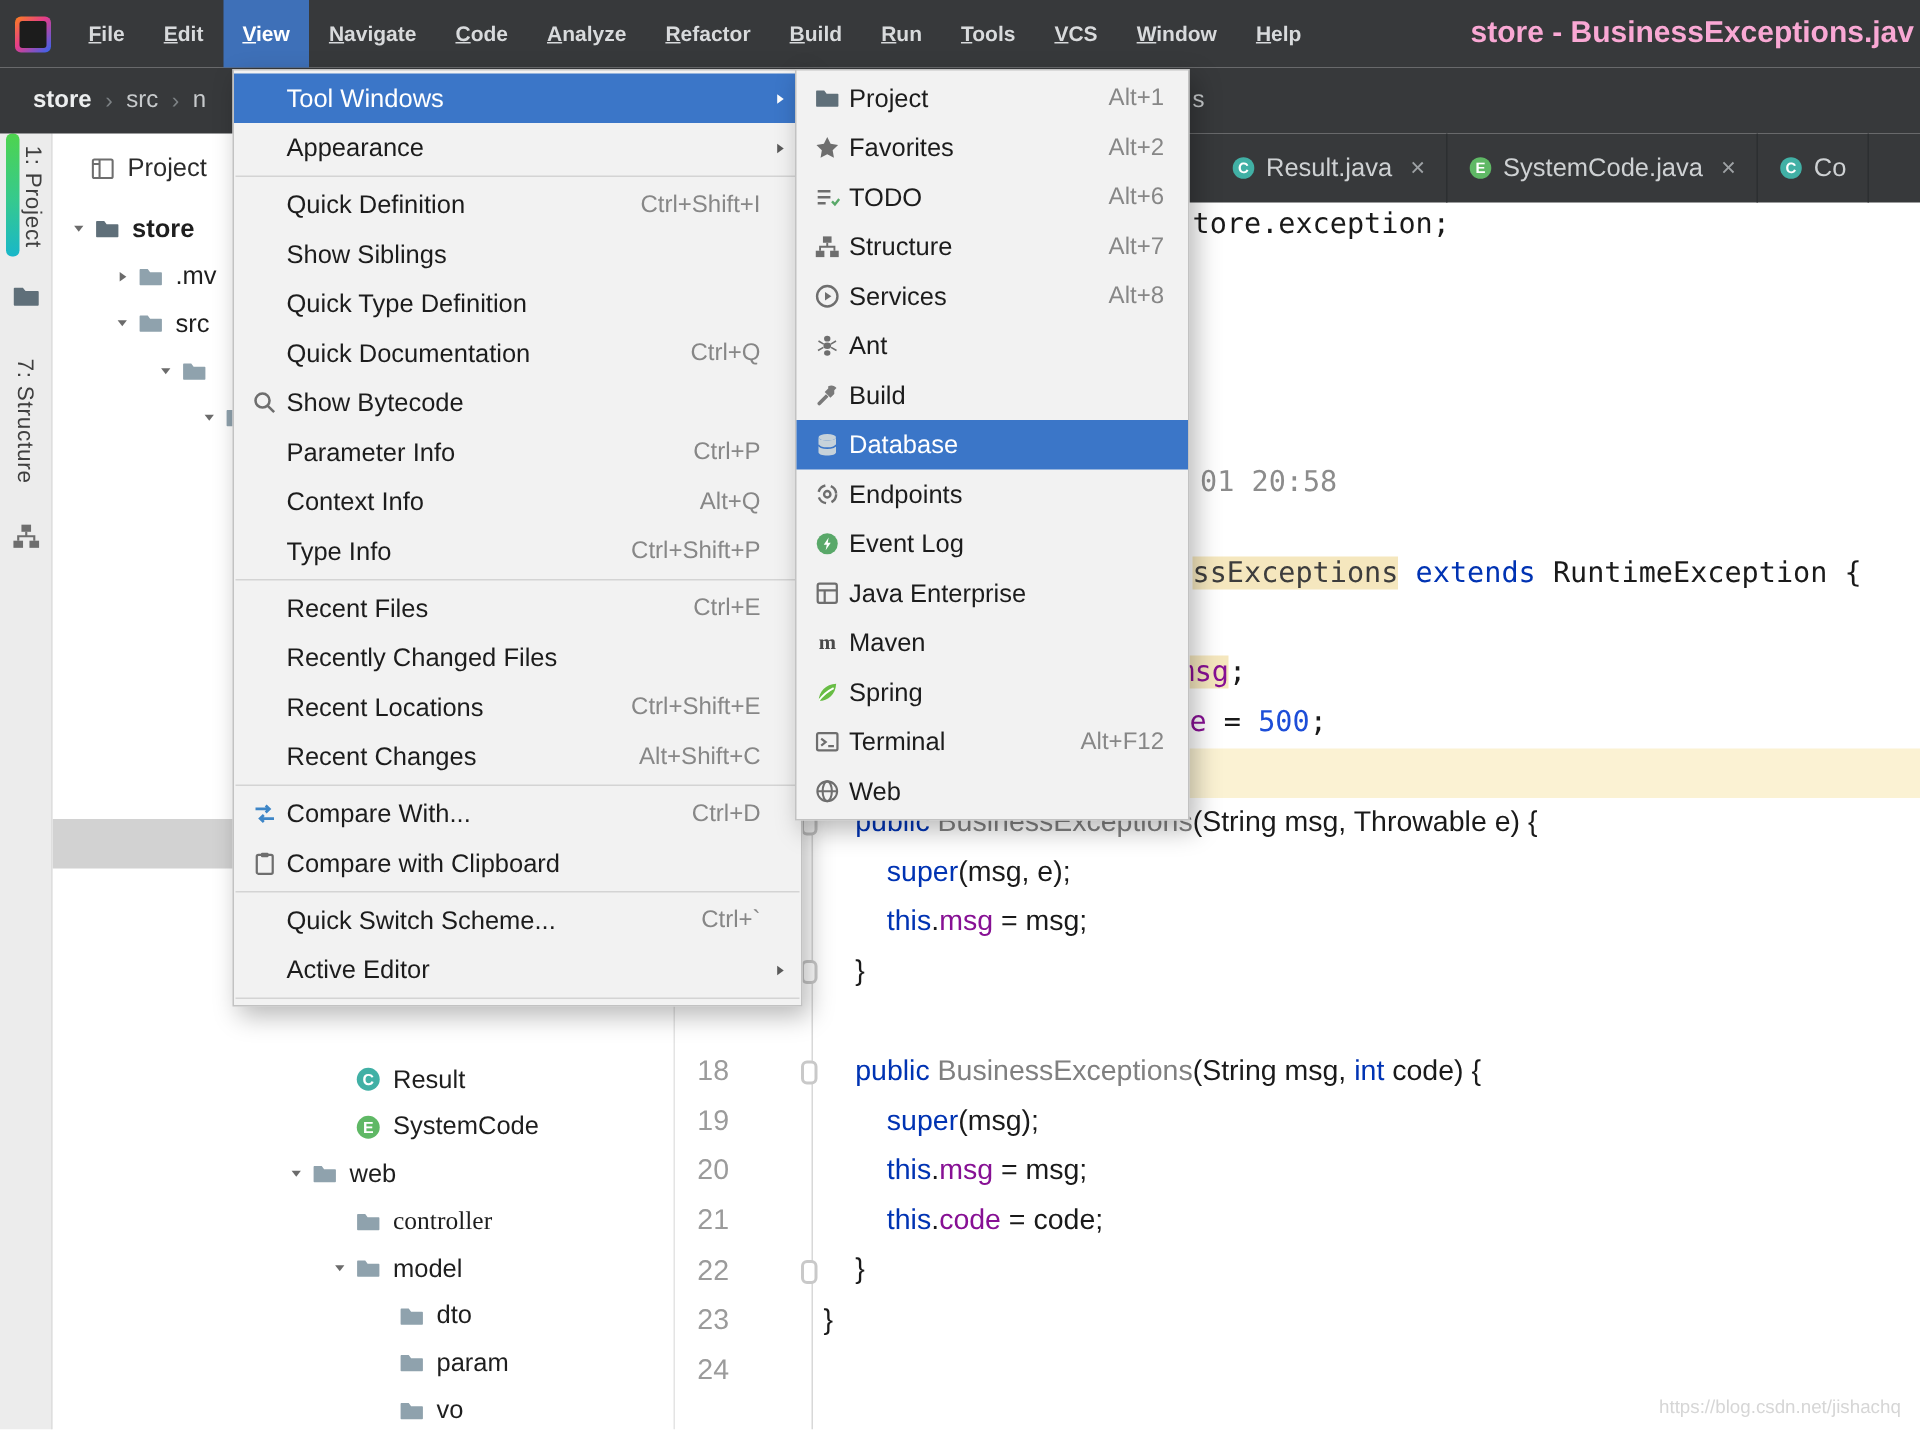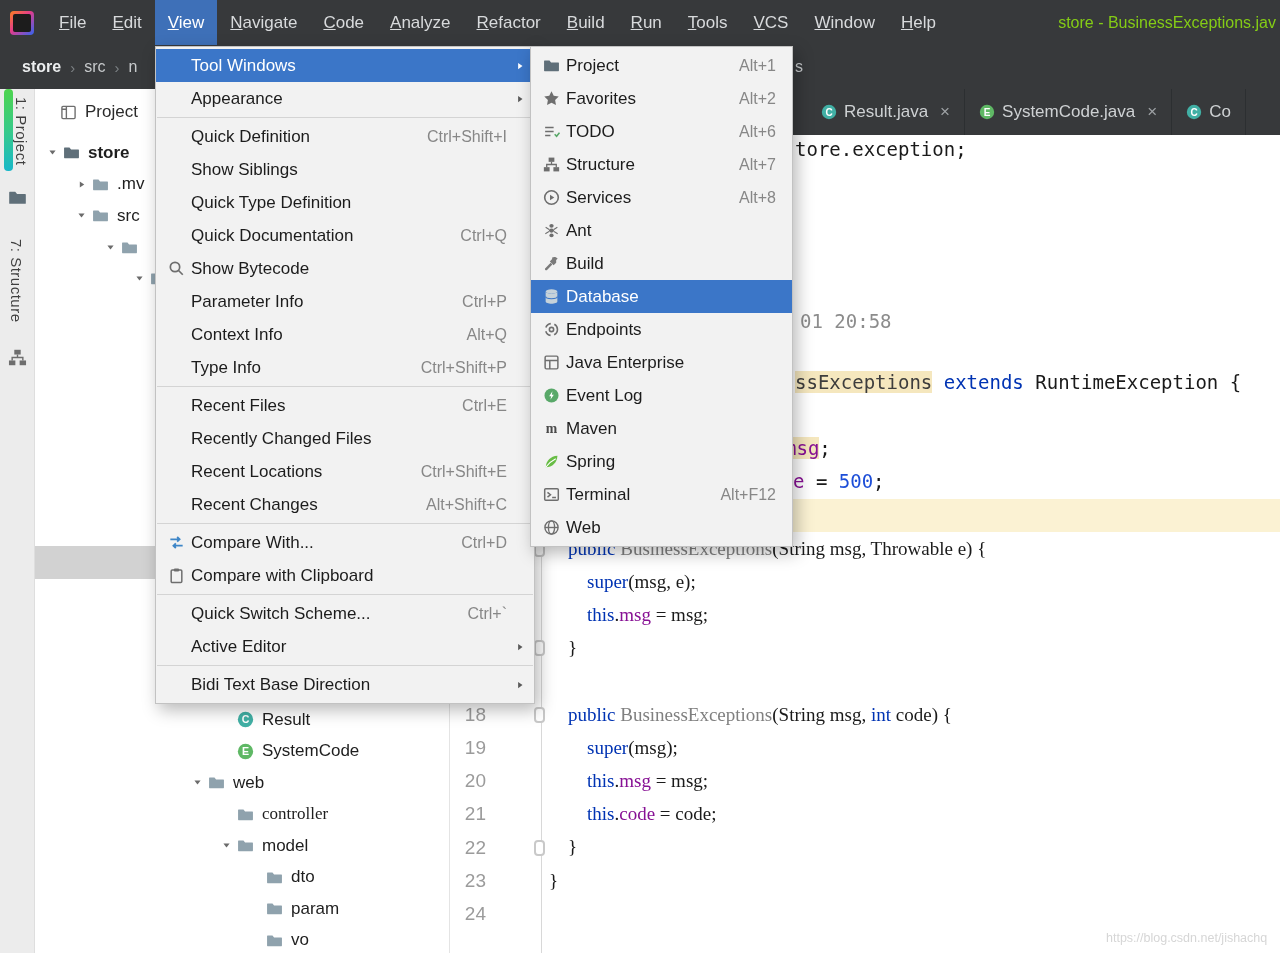--- a/index.html
+++ b/index.html
@@ -5,24 +5,24 @@
   html,body{margin:0;padding:0;}
   body{width:1280px;height:953px;overflow:hidden;position:relative;background:#fff;
        font-family:"Liberation Sans","DejaVu Sans",sans-serif;-webkit-font-smoothing:antialiased;}
 
   
   .menubar{position:absolute;left:0;top:0;width:1280px;height:45px;background:#37393b;
            display:flex;align-items:center;z-index:10;}
   .logo{width:24px;height:24px;margin:0 12px 0 10px;border-radius:4px;position:relative;
         background:linear-gradient(135deg,#fc801d,#e33c8c 45%,#2f65f2);}
   .logo::after{content:"";position:absolute;inset:3px;background:#1c1c1c;border-radius:2px;}
-  .mb-item{padding:0 13px;height:45px;line-height:45px;color:#d8dadc;font-size:17px;cursor:default;white-space:nowrap;}
+  .mb-item{padding:0 13px;height:45px;line-height:45px;color:#d8dadc;font-size:14px;cursor:default;white-space:nowrap;font-weight:bold;}
   .mb-item::first-letter{text-decoration:underline;}
   .mb-item.active{background:#3e70b8;color:#fff;}
-  .win-title{position:absolute;right:4px;top:0;height:45px;line-height:45px;color:#84cc16;font-size:16px;white-space:nowrap;}
+  .win-title{position:absolute;right:4px;top:0;height:45px;line-height:45px;color:#f9a8d4;font-size:20px;white-space:nowrap;font-weight:bold;}
 
   .navbar{position:absolute;left:0;top:45px;width:1280px;height:44px;background:#37393b;
           display:flex;align-items:center;padding-left:22px;box-sizing:border-box;z-index:5;}
   .crumb{color:#c7cacc;font-size:16px;white-space:nowrap;}
   .crumb.first{font-weight:bold;color:#eceeef;}
   .crumb-sep{color:#7d8285;margin:0 9px;font-size:15px;}
   .crumb-frag{position:absolute;left:795px;top:0;height:44px;line-height:44px;color:#c7cacc;font-size:16px;}
 
   
   .stripe{position:absolute;left:0;top:89px;width:35px;height:864px;background:#ececec;
@@ -64,21 +64,21 @@
   .tab .close{color:#9ea2a5;font-size:17px;margin-left:5px;}
 
   
   .editor-bg{position:absolute;left:450px;top:135px;width:830px;height:818px;background:#fff;z-index:1;}
   .gutter-line{position:absolute;left:541px;top:135px;width:1px;height:818px;background:#d8d8d8;z-index:2;}
   .cur-line{position:absolute;left:542px;top:498.6px;width:738px;height:33px;background:#fbf2d3;z-index:1;}
   .gutter-nums{position:absolute;left:450px;top:697.8px;width:91px;z-index:2;}
   .gnum{height:33.2px;line-height:33.2px;text-align:right;padding-right:55px;color:#9b9b9b;
         font-family:Liberation Sans, sans-serif;font-size:19px;}
   .code{position:absolute;left:541px;top:531.8px;width:739px;z-index:2;white-space:pre;
-        font-family:Liberation Serif, serif;font-size:19px;line-height:33.2px;color:#1a1a1a;}
+        font-family:Liberation Sans, sans-serif;font-size:19px;line-height:33.2px;color:#1a1a1a;}
   .cline{height:33.2px;padding-left:8px;}
   .frag{position:absolute;z-index:2;white-space:pre;font-family:"DejaVu Sans Mono",monospace;
         font-size:19px;line-height:33.2px;color:#1a1a1a;}
   .fold{position:absolute;left:534px;width:11px;height:16px;border:2px solid #c9c9c9;border-radius:4px;
         box-sizing:border-box;background:#fff;z-index:3;}
   .k{color:#0033b3;} .n{color:#1d4ed8;} .f{color:#871094;} .cls{color:#808080;}
   .clsd{color:#3d3d3d;} .cm{color:#8c8c8c;} .d{color:#1a1a1a;}
   .hl{background:#f5e7be;}
 
   
@@ -509,30 +509,20 @@
       <span class="micon"></span>
       <span class="mlabel">Active Editor</span>
       <span class="msc"></span>
       <span class="marr">
         <svg viewBox="0 0 16 16">
           <path d="M5 3l7 5-7 5z" fill="currentColor"></path>
         </svg>
       </span>
     </div>
     <div class="menu-sep"></div>
-    <div class="menu-row">
-      <span class="micon"></span>
-      <span class="mlabel">Bidi Text Base Direction</span>
-      <span class="msc"></span>
-      <span class="marr">
-        <svg viewBox="0 0 16 16">
-          <path d="M5 3l7 5-7 5z" fill="currentColor"></path>
-        </svg>
-      </span>
-    </div>
   </div>
 
 <div class="popup" id="tw-menu">
     <div class="menu-row">
       <span class="micon">
         <svg viewBox="0 0 16 16">
           <path d="M1.5 3.2h4.6l1.5 1.9h6.9c.3 0 .5.2.5.5v7.2c0 .3-.2.5-.5.5H1.5c-.3 0-.5-.2-.5-.5V3.7c0-.3.2-.5.5-.5z" fill="#5F6F79"></path>
         </svg>
       </span>
       <span class="mlabel">Project</span>
@@ -621,36 +611,36 @@
         <svg viewBox="0 0 16 16" fill="none" stroke="#6e6e6e" stroke-width="1.5">
           <circle cx="8" cy="8" r="2"></circle>
           <circle cx="8" cy="8" r="5.6" stroke-dasharray="6 3.5"></circle>
         </svg>
       </span>
       <span class="mlabel">Endpoints</span>
       <span class="msc"></span>
     </div>
     <div class="menu-row">
       <span class="micon">
+        <svg viewBox="0 0 16 16">
+          <circle cx="8" cy="8" r="6.6" fill="#59A869"></circle>
+          <path d="M8.9 4L5.8 8.6h1.9L7 12l3.2-4.6H8.3z" fill="#fff"></path>
+        </svg>
+      </span>
+      <span class="mlabel">Event Log</span>
+      <span class="msc"></span>
+    </div>
+    <div class="menu-row">
+      <span class="micon">
         <svg viewBox="0 0 16 16" fill="none" stroke="#6e6e6e" stroke-width="1.4">
           <rect x="2" y="2" width="12" height="12" rx="1.2"></rect>
           <path d="M2 6.2h12M6.4 6.2V14"></path>
         </svg>
       </span>
       <span class="mlabel">Java Enterprise</span>
-      <span class="msc"></span>
-    </div>
-    <div class="menu-row">
-      <span class="micon">
-        <svg viewBox="0 0 16 16">
-          <circle cx="8" cy="8" r="6.6" fill="#59A869"></circle>
-          <path d="M8.9 4L5.8 8.6h1.9L7 12l3.2-4.6H8.3z" fill="#fff"></path>
-        </svg>
-      </span>
-      <span class="mlabel">Event Log</span>
       <span class="msc"></span>
     </div>
     <div class="menu-row">
       <span class="micon">
         <svg viewBox="0 0 16 16">
           <text x="8" y="12.2" text-anchor="middle" font-size="13" font-weight="bold" font-family="Liberation Serif,serif" fill="#4a4a4a">m</text>
         </svg>
       </span>
       <span class="mlabel">Maven</span>
       <span class="msc"></span>

